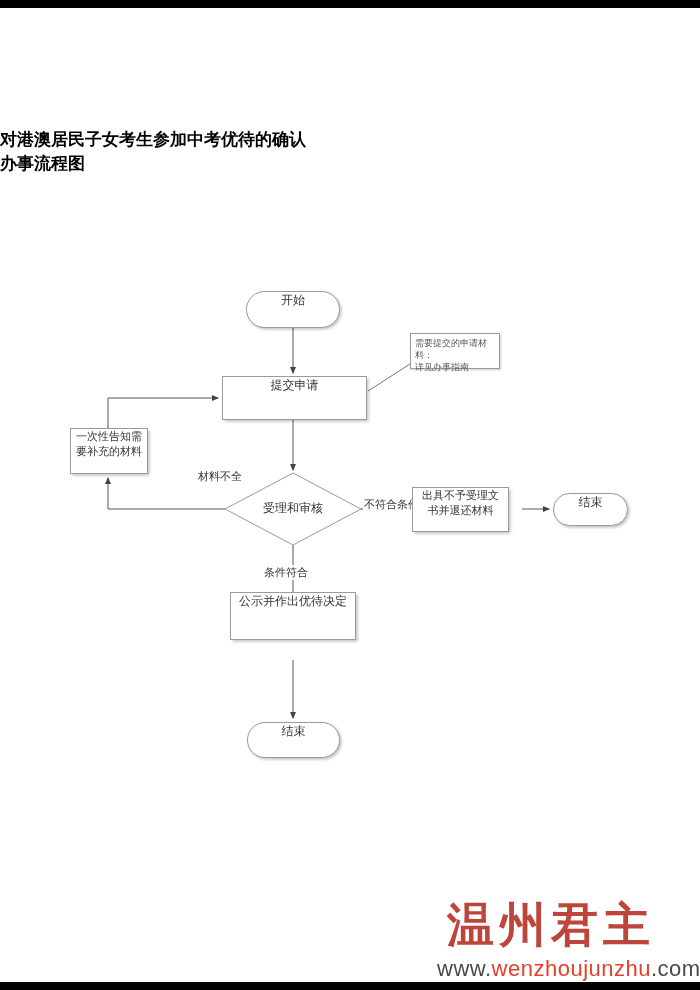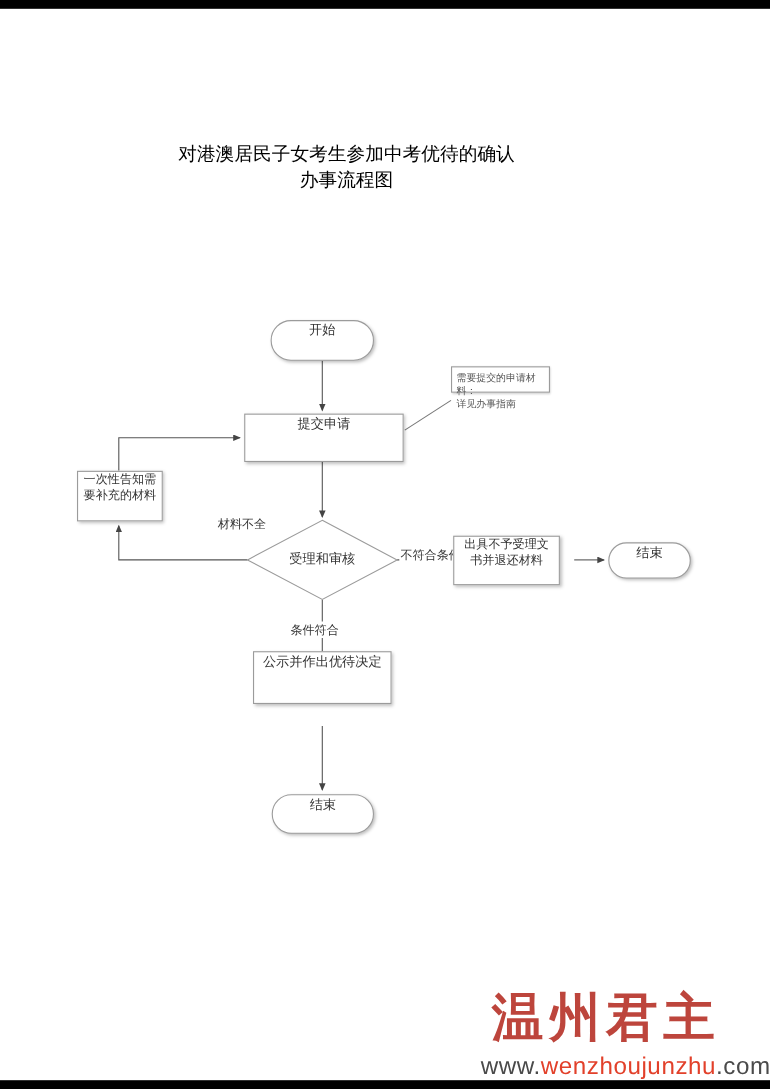--- a/index.html
+++ b/index.html
@@ -15,22 +15,22 @@
     position: absolute; left: 0; width: 700px; height: 8px; background: #000;
   }
   .bar-top { top: 0; }
   .bar-bottom { bottom: 0; }
 
   .doc-title {
     position: absolute;
     top: 128px;
     left: 0;
     width: 630px;
-    text-align: center;
-    font-weight: normal;
+    text-align: left;
+    font-weight: bold;
     font-size: 17px;
     line-height: 24px;
     color: #000;
   }
 
   svg.connectors {
     position: absolute;
     top: 0; left: 0;
     width: 700px; height: 990px;
     pointer-events: none;
@@ -48,21 +48,21 @@
     font-size: 12px;
     color: #333;
     text-align: center;
     line-height: 16px;
   }
   .stadium { border-radius: 20px; }
 
   .node-start  { left: 246px; top: 291px; width: 94px;  height: 37px; }
   .node-submit { left: 222px; top: 376px; width: 145px; height: 44px; }
   .node-note   {
-    left: 410px; top: 333px; width: 90px; height: 24px;
+    left: 410px; top: 333px; width: 90px; height: 36px;
     font-size: 9px; line-height: 12px; color: #555;
     align-items: flex-start; text-align: left; padding: 3px 4px;
     box-shadow: 1px 1px 2px rgba(0,0,0,0.2);
   }
   .node-notify { left: 70px;  top: 428px; width: 78px;  height: 46px; font-size: 11px; line-height: 15px; }
   .node-reject { left: 412px; top: 487px; width: 97px;  height: 45px; font-size: 11px; line-height: 15px; }
   .node-end-right { left: 553px; top: 493px; width: 75px; height: 33px; }
   .node-publish { left: 230px; top: 592px; width: 126px; height: 48px; }
   .node-end-bottom { left: 247px; top: 722px; width: 93px; height: 36px; }
 

